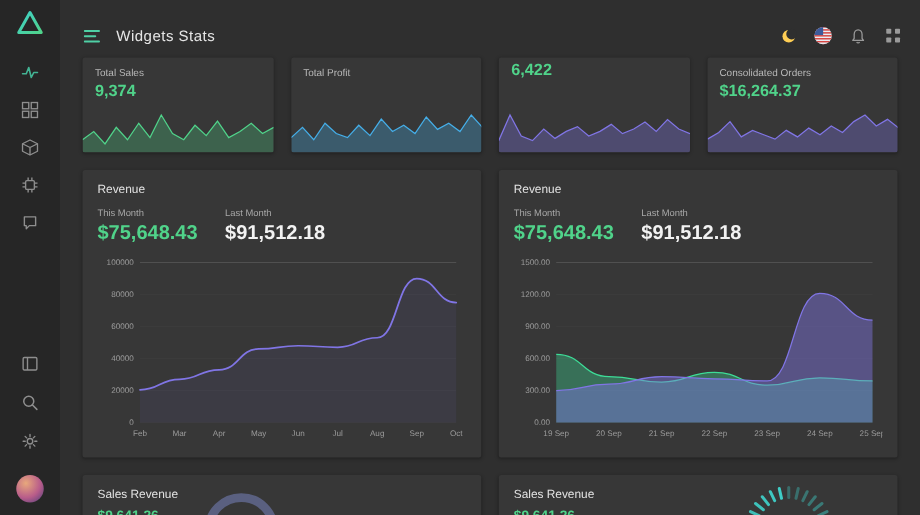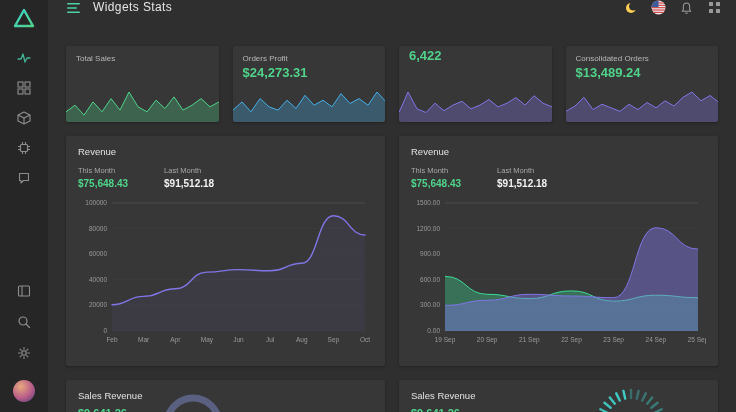--- a/index.html
+++ b/index.html
@@ -9,39 +9,39 @@
   
   .sidebar{width:48px;background:#262626;display:flex;flex-direction:column;align-items:center;padding:8px 0 10px;flex-shrink:0}
   .logo{margin-bottom:22px;cursor:pointer}
   .snav{display:flex;flex-direction:column;align-items:center;gap:14px}
   .snav.bottom{margin-top:auto;gap:15px}
   .sicon{width:16px;height:16px;display:flex;align-items:center;justify-content:center;cursor:pointer;opacity:.9}
   .avatar{width:22px;height:22px;border-radius:50%;cursor:pointer;margin-top:4px;
     background:radial-gradient(circle at 35% 30%,#e8a87c,#b85c8a 55%,#4a3e7a)}
   
   .main{flex:1;display:flex;flex-direction:column;min-width:0}
-  .topbar{height:36px;display:flex;align-items:flex-start;padding:0 14px 0 18px;flex-shrink:0}
+  .topbar{height:36px;display:flex;align-items:flex-end;padding:0 14px 0 18px;flex-shrink:0}
   .page-title{font-size:12px;letter-spacing:.4px;color:#e6e6e6;margin-left:12px}
   .top-icons{margin-left:auto;display:flex;align-items:center;gap:13px}
   .ticon{width:15px;height:15px;display:flex;align-items:center;justify-content:center;cursor:pointer}
   .content{flex:1;padding:10px 18px 0;overflow:hidden}
   .row4{display:grid;grid-template-columns:repeat(4,1fr);gap:14px}
   .row2{display:grid;grid-template-columns:1fr 1fr;gap:14px;margin-top:14px}
   .card{background:#373737;border-radius:2px;position:relative;box-shadow:0 1px 3px rgba(0,0,0,.3)}
   
   .stat{height:76px;overflow:hidden}
   .stat-label{font-size:8px;color:#b8b8b8;padding:8px 10px 0}
   .stat-value{font-size:13px;font-weight:bold;color:#50d38a;padding:2px 10px 0}
   .spark{position:absolute;left:0;right:0;bottom:0;height:34px}
   
   .rev{height:230px;padding:10px 12px;overflow:hidden}
   .card-title{font-size:9.5px;color:#e2e2e2}
-  .rev-stats{display:flex;gap:36px;margin-top:9px}
+  .rev-stats{display:flex;gap:22px;margin-top:9px}
   .mini-label{font-size:7.5px;color:#a8a8a8}
-  .mini-val{font-size:10px;font-weight:bold;margin-top:3px}
+  .mini-val{font-size:16px;font-weight:bold;margin-top:3px}
   .green{color:#50d38a}
   .white{color:#f2f2f2}
   .chart-lg{height:150px;margin-top:6px}
   
   .sales{height:120px;padding:10px 12px;overflow:hidden}
   .sales-val{font-size:11px;font-weight:bold;color:#50d38a;margin-top:6px}
   .donut-wrap{position:absolute;left:95px;top:10px;width:64px;height:64px}
   .gauge-wrap{position:absolute;left:192px;top:2px;width:80px;height:80px}
   svg{display:block}
   svg text{font-family:"Liberation Sans",sans-serif}
@@ -174,49 +174,49 @@
           </svg>
         </span>
       </div>
     </header>
 
     <div class="content">
 
       <div class="row4">
         <div class="card stat">
           <div class="stat-label">Total Sales</div>
+          <div class="stat-value">9,374</div>
           <div class="spark">
               <svg width="153" height="34" viewBox="0 0 153 34">
                 <path d="M0.0,23.8 L 9.0,17.2 L 18.0,27.1 L 27.0,13.9 L 36.0,23.8 L 45.0,10.6 L 54.0,22.1 L 63.0,4.0 L 72.0,18.8 L 81.0,23.8 L 90.0,12.2 L 99.0,20.5 L 108.0,8.9 L 117.0,22.1 L 126.0,17.2 L 135.0,10.6 L 144.0,18.8 L 153.0,13.9 L153,34 L0,34 Z" fill="rgba(80,211,138,0.28)"></path>
                 <path d="M0.0,23.8 L 9.0,17.2 L 18.0,27.1 L 27.0,13.9 L 36.0,23.8 L 45.0,10.6 L 54.0,22.1 L 63.0,4.0 L 72.0,18.8 L 81.0,23.8 L 90.0,12.2 L 99.0,20.5 L 108.0,8.9 L 117.0,22.1 L 126.0,17.2 L 135.0,10.6 L 144.0,18.8 L 153.0,13.9" fill="none" stroke="#50d38a" stroke-width="1"></path>
               </svg>
             </div>
         </div>
         <div class="card stat">
-          <div class="stat-label">Orders Profit</div>
-          <div class="stat-value">$24,273.31</div>
+          <div class="stat-label">Total Profit</div>
           <div class="spark">
               <svg width="153" height="34" viewBox="0 0 153 34">
                 <path d="M0.0,22.1 L 9.0,13.9 L 18.0,23.8 L 27.0,10.6 L 36.0,18.8 L 45.0,22.1 L 54.0,12.2 L 63.0,20.5 L 72.0,7.3 L 81.0,17.2 L 90.0,12.2 L 99.0,18.8 L 108.0,5.6 L 117.0,15.5 L 126.0,10.6 L 135.0,17.2 L 144.0,4.0 L 153.0,13.9 L153,34 L0,34 Z" fill="rgba(69,174,232,0.30)"></path>
                 <path d="M0.0,22.1 L 9.0,13.9 L 18.0,23.8 L 27.0,10.6 L 36.0,18.8 L 45.0,22.1 L 54.0,12.2 L 63.0,20.5 L 72.0,7.3 L 81.0,17.2 L 90.0,12.2 L 99.0,18.8 L 108.0,5.6 L 117.0,15.5 L 126.0,10.6 L 135.0,17.2 L 144.0,4.0 L 153.0,13.9" fill="none" stroke="#45aee8" stroke-width="1"></path>
               </svg>
             </div>
         </div>
         <div class="card stat">
           <div class="stat-value">6,422</div>
           <div class="spark">
               <svg width="153" height="34" viewBox="0 0 153 34">
                 <path d="M0.0,24.5 L 9.0,4.0 L 18.0,20.8 L 27.0,24.5 L 36.0,15.2 L 45.0,22.7 L 54.0,17.1 L 63.0,13.3 L 72.0,20.8 L 81.0,17.1 L 90.0,11.5 L 99.0,18.9 L 108.0,15.2 L 117.0,9.6 L 126.0,17.1 L 135.0,7.7 L 144.0,15.2 L 153.0,18.9 L153,34 L0,34 Z" fill="rgba(128,117,229,0.32)"></path>
                 <path d="M0.0,24.5 L 9.0,4.0 L 18.0,20.8 L 27.0,24.5 L 36.0,15.2 L 45.0,22.7 L 54.0,17.1 L 63.0,13.3 L 72.0,20.8 L 81.0,17.1 L 90.0,11.5 L 99.0,18.9 L 108.0,15.2 L 117.0,9.6 L 126.0,17.1 L 135.0,7.7 L 144.0,15.2 L 153.0,18.9" fill="none" stroke="#8075e5" stroke-width="1"></path>
               </svg>
             </div>
         </div>
         <div class="card stat">
           <div class="stat-label">Consolidated Orders</div>
-          <div class="stat-value">$13,489.24</div>
+          <div class="stat-value">$16,264.37</div>
           <div class="spark">
               <svg width="153" height="34" viewBox="0 0 153 34">
                 <path d="M0.0,23.3 L 9.0,18.0 L 18.0,9.3 L 27.0,21.5 L 36.0,16.3 L 45.0,19.8 L 54.0,23.3 L 63.0,16.3 L 72.0,21.5 L 81.0,14.5 L 90.0,19.8 L 99.0,12.8 L 108.0,18.0 L 117.0,9.3 L 126.0,4.0 L 135.0,12.8 L 144.0,7.5 L 153.0,14.5 L153,34 L0,34 Z" fill="rgba(128,117,229,0.32)"></path>
                 <path d="M0.0,23.3 L 9.0,18.0 L 18.0,9.3 L 27.0,21.5 L 36.0,16.3 L 45.0,19.8 L 54.0,23.3 L 63.0,16.3 L 72.0,21.5 L 81.0,14.5 L 90.0,19.8 L 99.0,12.8 L 108.0,18.0 L 117.0,9.3 L 126.0,4.0 L 135.0,12.8 L 144.0,7.5 L 153.0,14.5" fill="none" stroke="#8075e5" stroke-width="1"></path>
               </svg>
             </div>
         </div>
       </div>
 
       <div class="row2">

